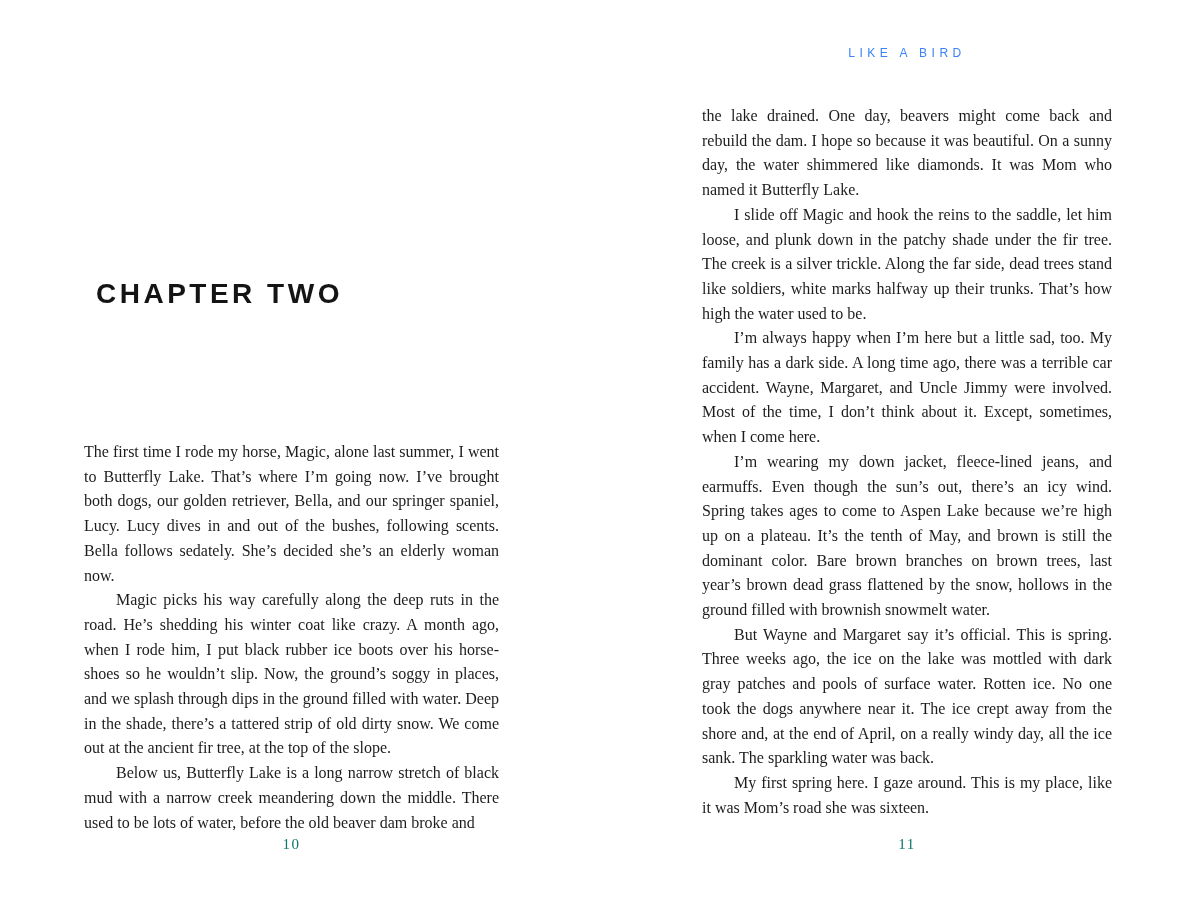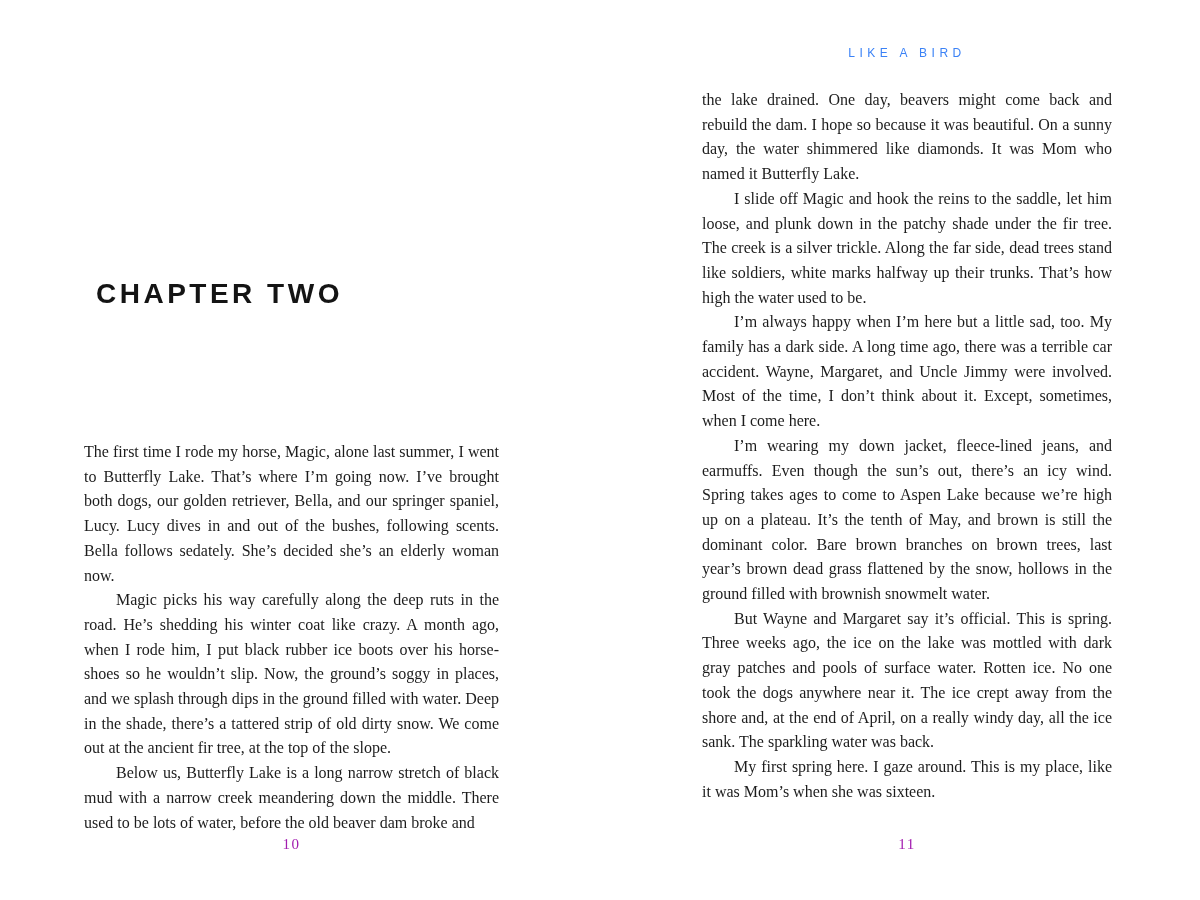--- a/index.html
+++ b/index.html
@@ -51,21 +51,21 @@
     letter-spacing: 4.5px;
     color: #3b82f6;
   }
 
   .body-text {
     position: absolute;
     left: 0;
     right: 0;
   }
   .page-left  .body-text { top: 440px; }
-  .page-right .body-text { top: 88px; }
+  .page-right .body-text { top: 104px; }
 
   .para {
     margin: 0;
     font-size: 16px;
     line-height: 24.7px;
     text-align: justify;
     text-indent: 2em;
     color: #1c1c1c;
     hyphens: manual;
     -webkit-hyphens: manual;
@@ -74,21 +74,21 @@
 
   .page-number {
     position: absolute;
     top: 836px;
     left: 0;
     right: 0;
     text-align: center;
     font-family: "Liberation Serif", serif;
     font-size: 15px;
     letter-spacing: 1.5px;
-    color: #a21caf;
+    color: #0f766e;
   }
 </style>
 </head>
 <body>
 
 <div class="spread">
 
   <div class="page page-left">
     <h1 class="chapter-heading">CHAPTER TWO</h1>
 
@@ -103,19 +103,19 @@
 
   <div class="page page-right">
     <div class="running-header">LIKE A BIRD</div>
 
     <div class="body-text">
       <p class="para">the lake drained. One day, beavers might come back and rebuild the dam. I hope so because it was beautiful. On a sunny day, the water shimmered like diamonds. It was Mom who named it Butterfly Lake.</p>
       <p class="para">I slide off Magic and hook the reins to the saddle, let him loose, and plunk down in the patchy shade under the fir tree. The creek is a silver trickle. Along the far side, dead trees stand like soldiers, white marks halfway up their trunks. That’s how high the water used to be.</p>
       <p class="para">I’m always happy when I’m here but a little sad, too. My family has a dark side. A long time ago, there was a terrible car accident. Wayne, Margaret, and Uncle Jimmy were involved. Most of the time, I don’t think about it. Except, sometimes, when I come here.</p>
       <p class="para">I’m wearing my down jacket, fleece-lined jeans, and earmuffs. Even though the sun’s out, there’s an icy wind. Spring takes ages to come to Aspen Lake because we’re high up on a plateau. It’s the tenth of May, and brown is still the dominant color. Bare brown branches on brown trees, last year’s brown dead grass flattened by the snow, hollows in the ground filled with brownish snowmelt water.</p>
       <p class="para">But Wayne and Margaret say it’s official. This is spring. Three weeks ago, the ice on the lake was mottled with dark gray patches and pools of surface water. Rotten ice. No one took the dogs anywhere near it. The ice crept away from the shore and, at the end of April, on a really windy day, all the ice sank. The sparkling water was back.</p>
-      <p class="para">My first spring here. I gaze around. This is my place, like it was Mom’s when she was sixteen.</p>
+      <p class="para">My first spring here. I gaze around. This is my place, like it was Mom’s road she was sixteen.</p>
     </div>
 
     <div class="page-number">11</div>
   </div>
 
 </div>
 
 </body></html>

